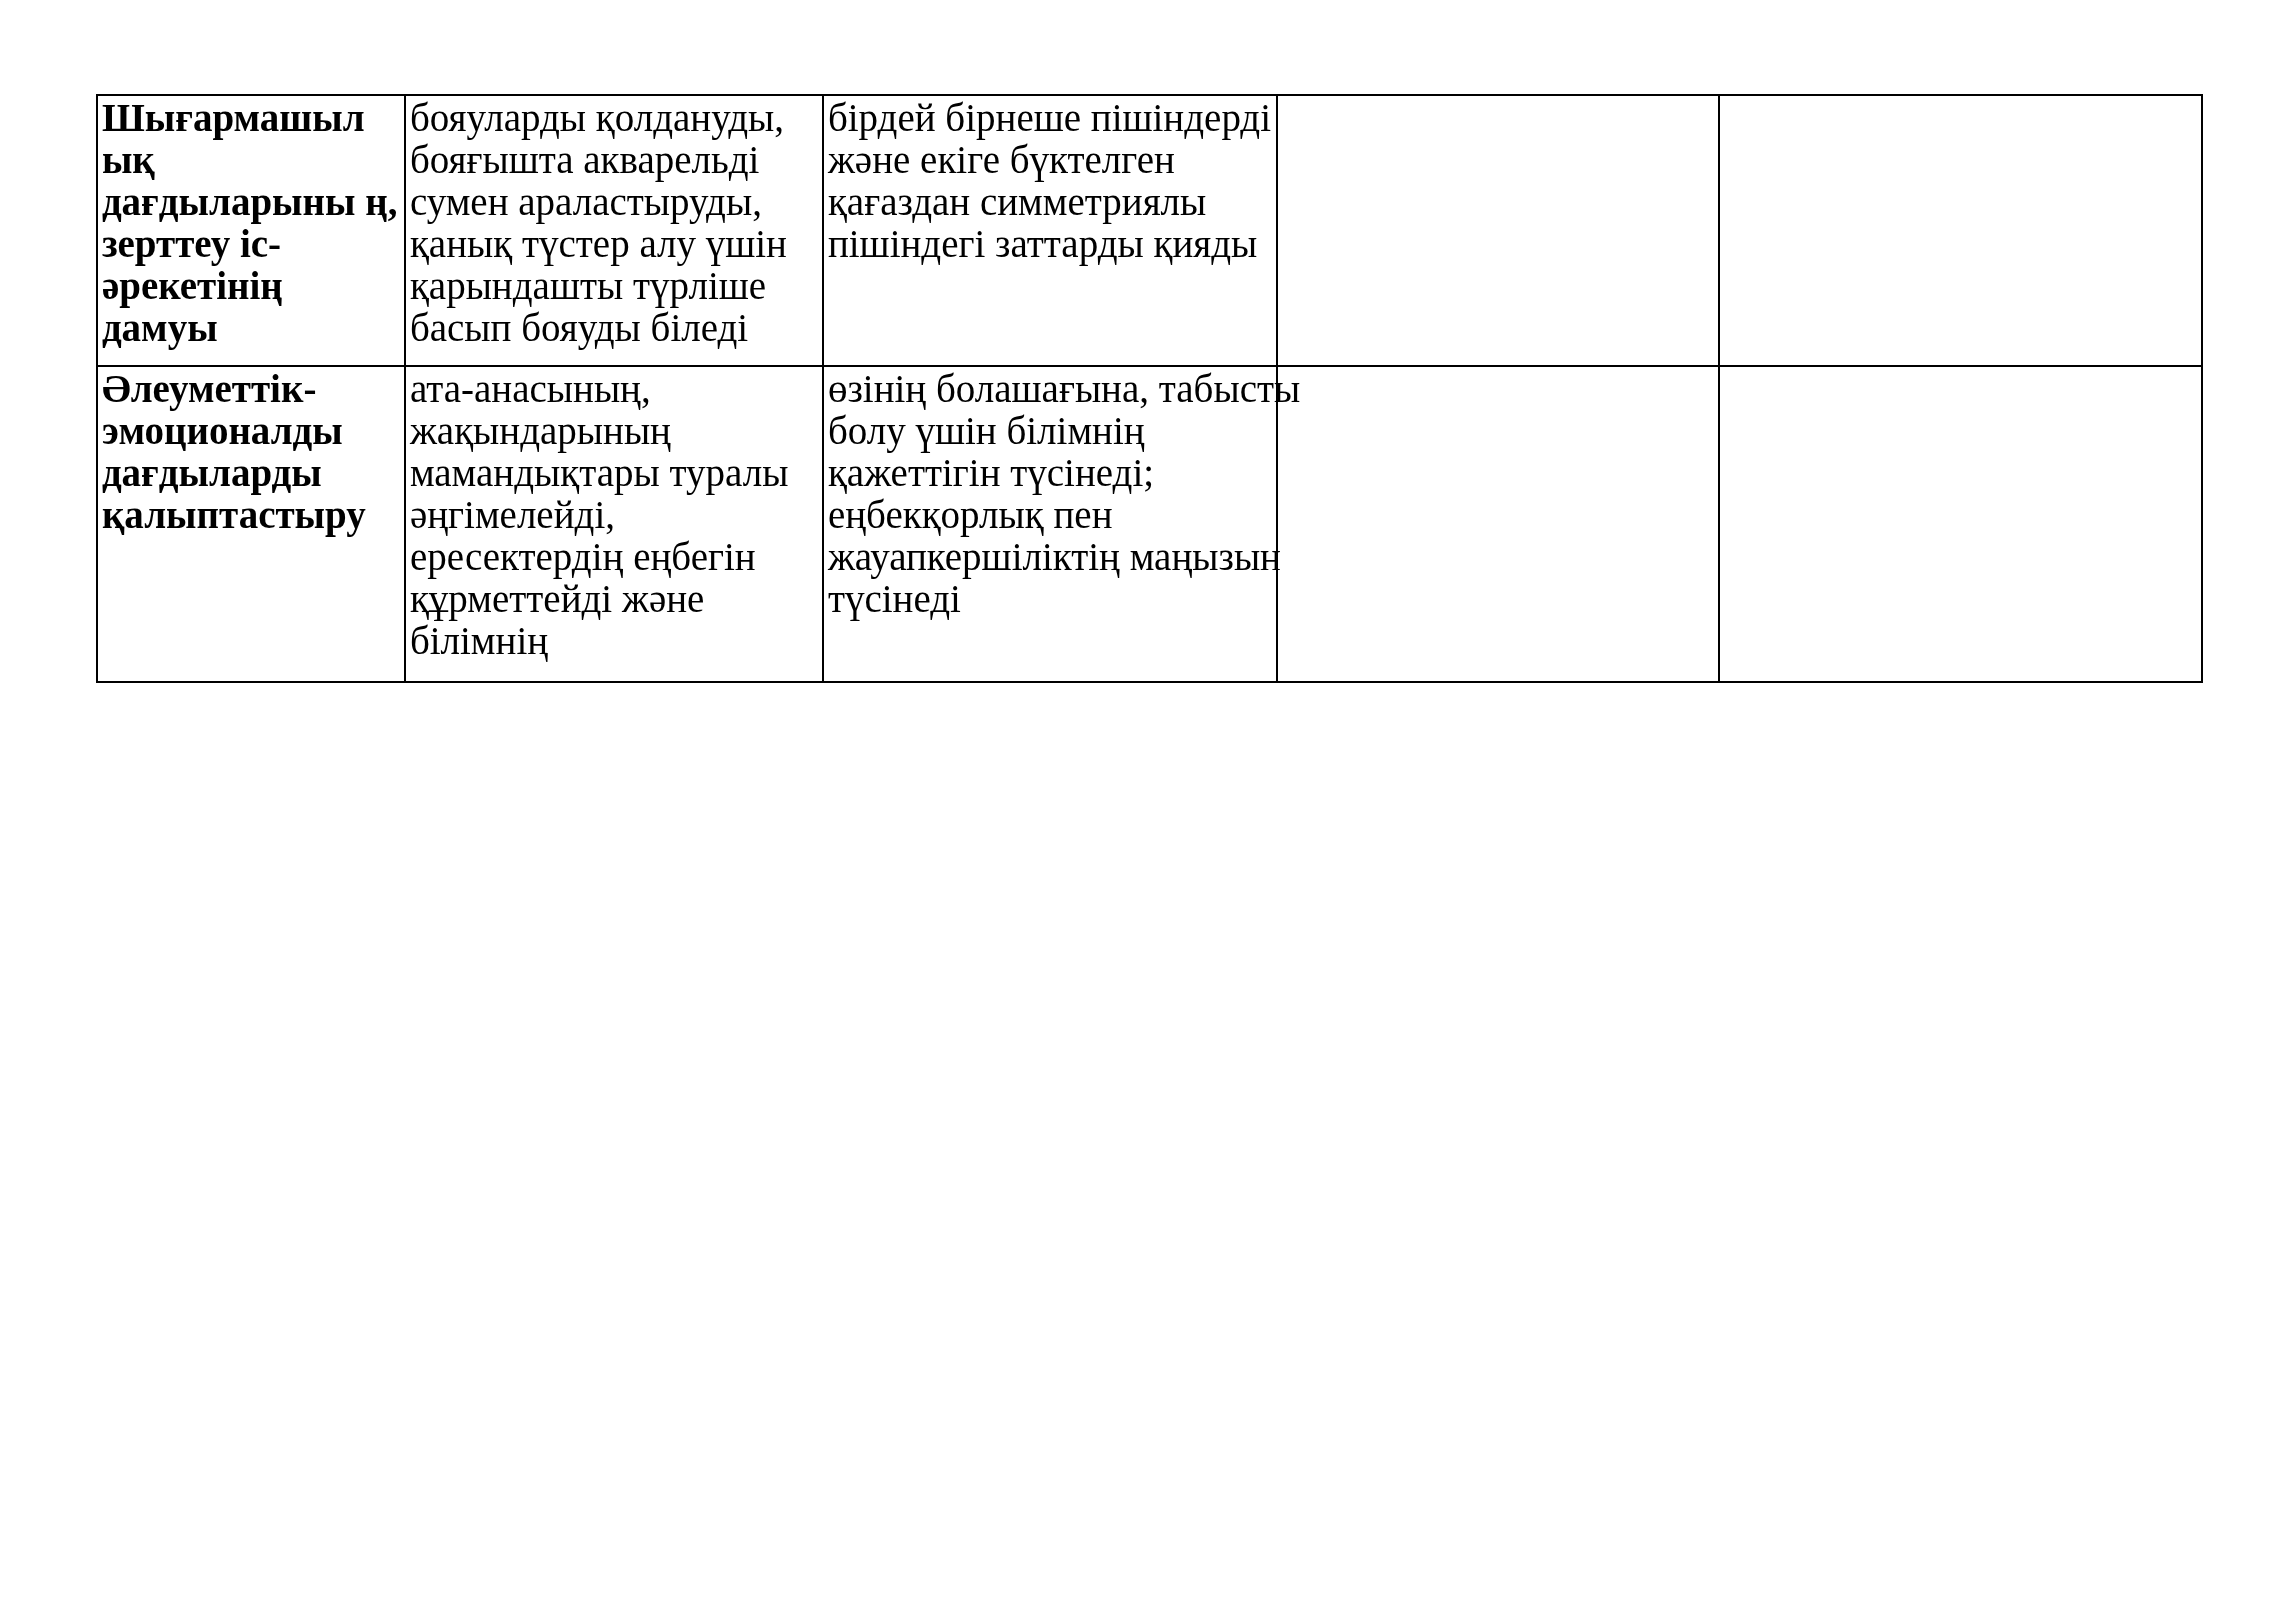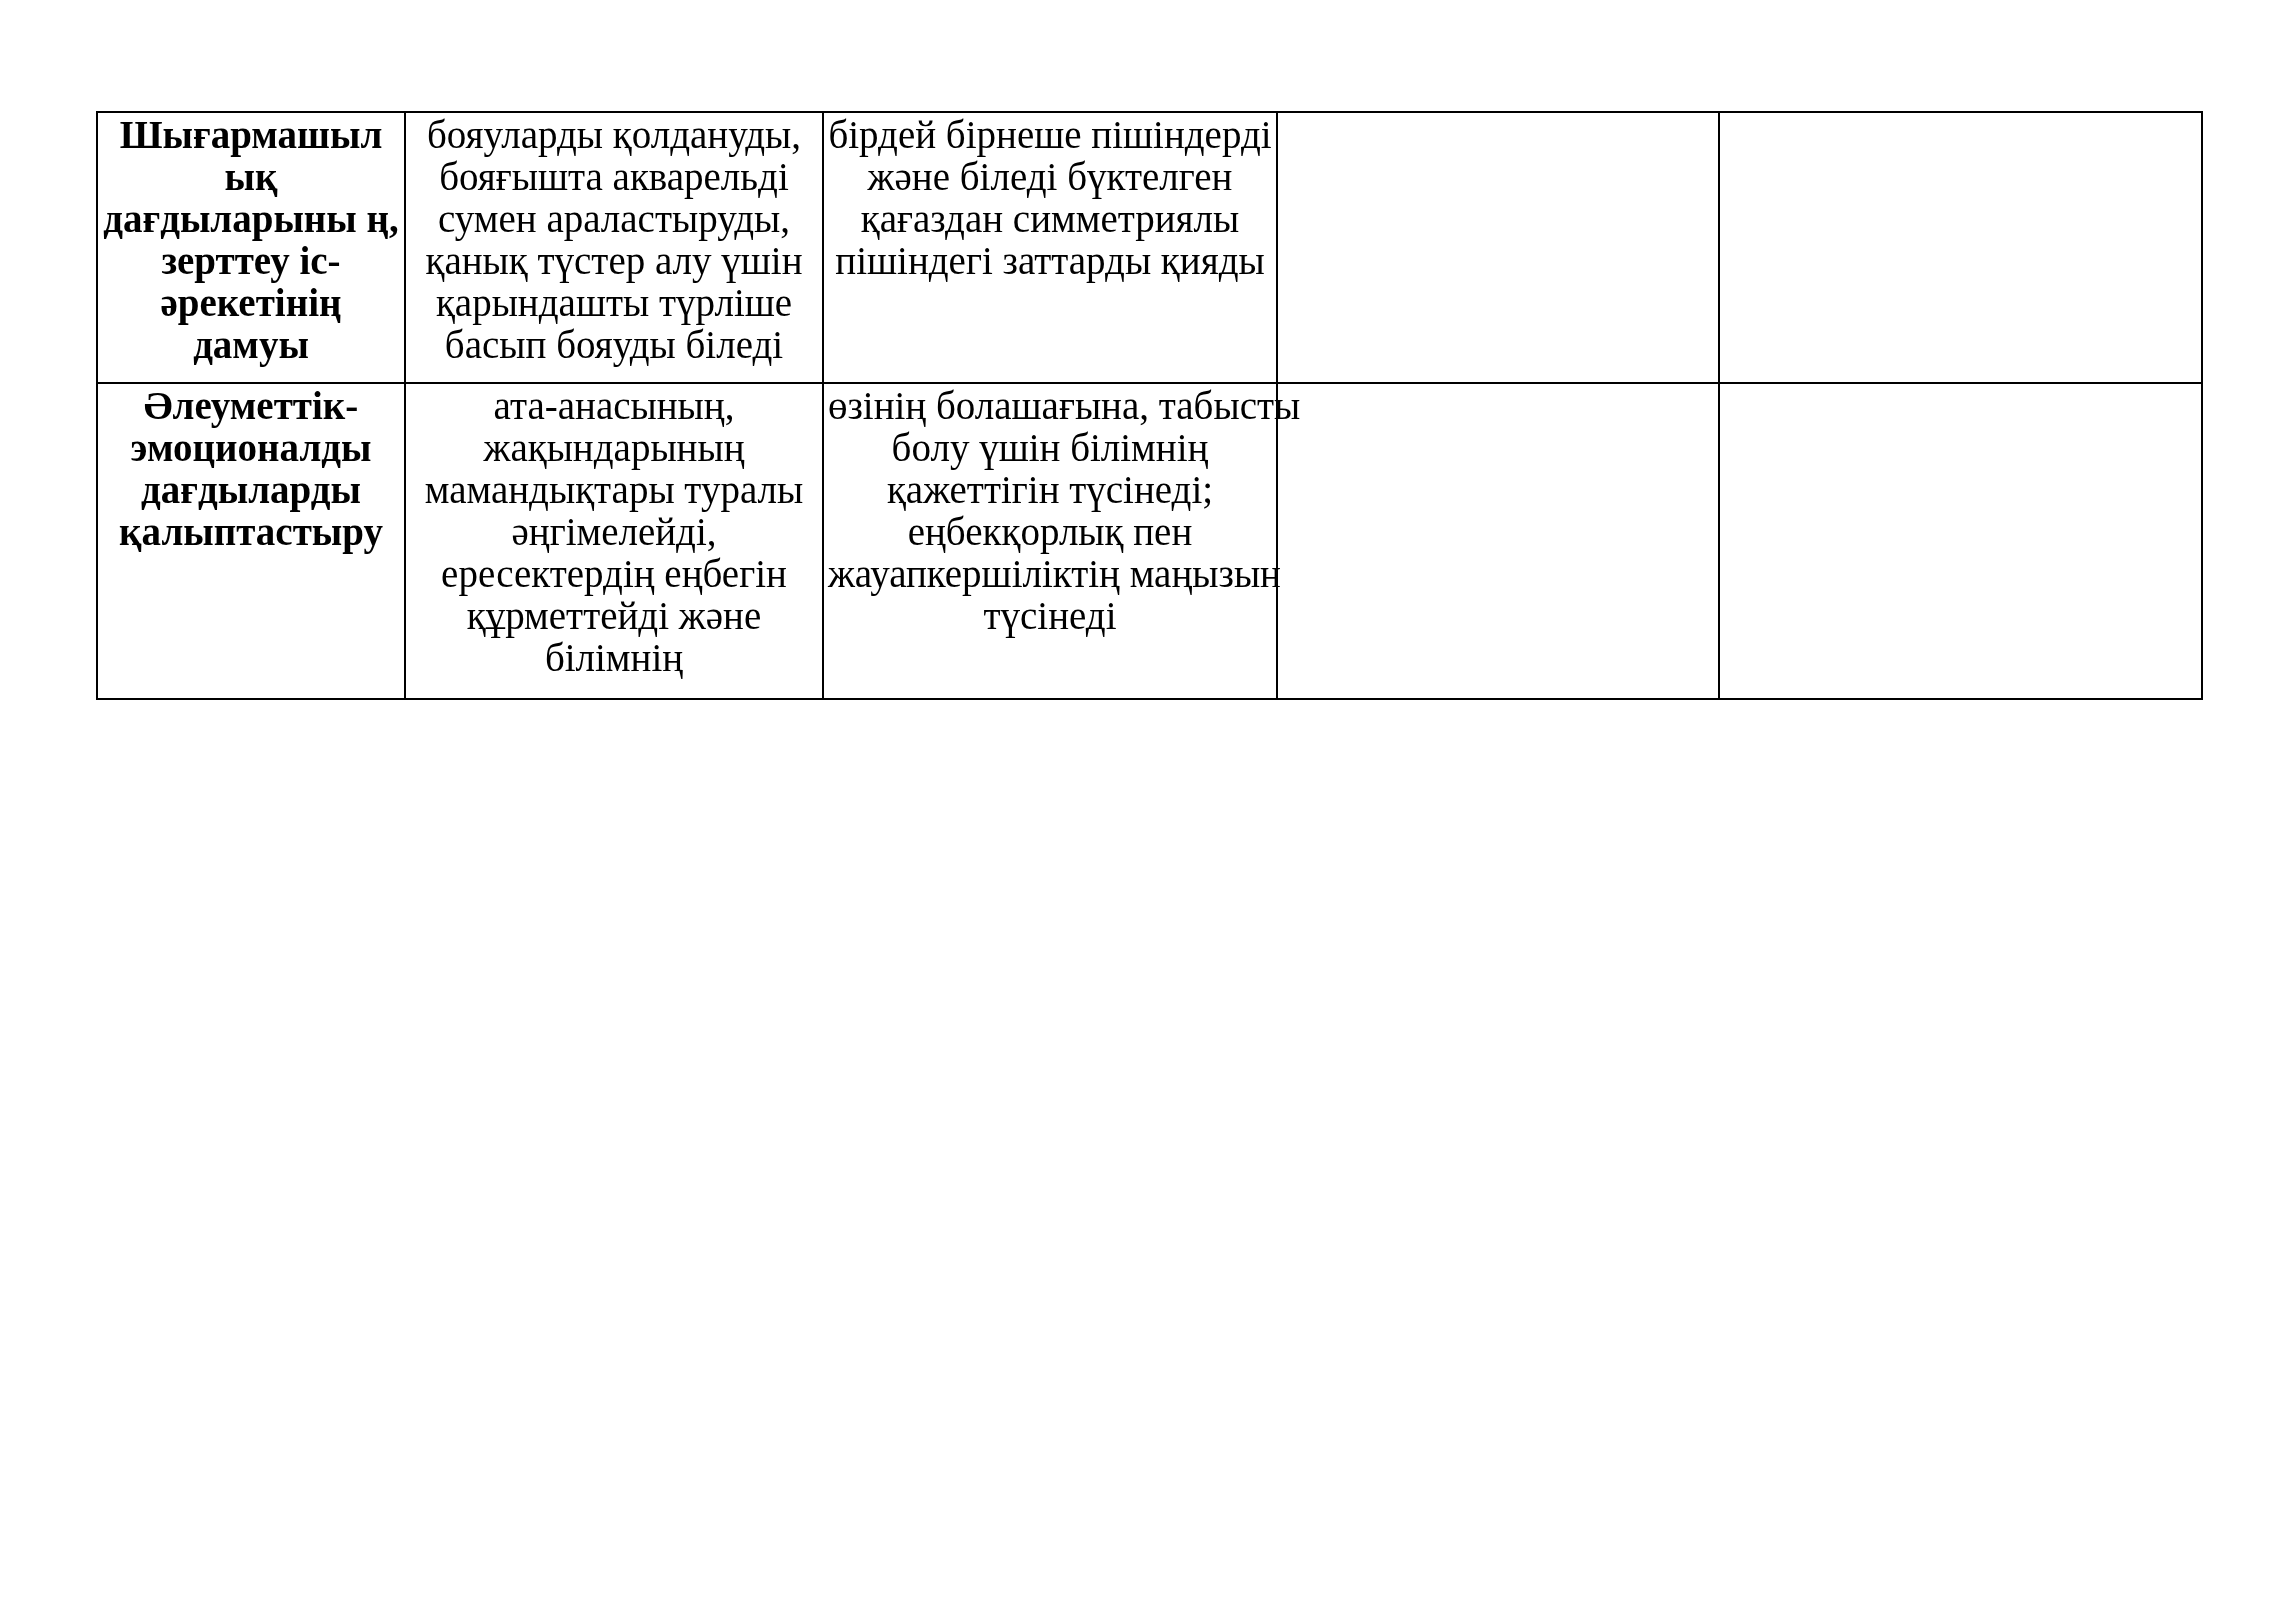--- a/index.html
+++ b/index.html
@@ -9,26 +9,25 @@
   body {
     width: 2293px;
     height: 1621px;
     background: #ffffff;
     position: relative;
     font-family: "Liberation Serif", "DejaVu Serif", serif;
   }
   .doc-table {
     position: absolute;
     left: 96px;
-    top: 111px;
+    top: 94px;
     width: 2104px;
     border-collapse: collapse;
     table-layout: fixed;
     border: 2.9px solid #000000;
-    text-align: center;
   }
   .doc-table td {
     border: 2px solid #000000;
     vertical-align: top;
     padding: 1px 3.9px;
     font-size: 39px;
     line-height: 42px;
     color: #000000;
     white-space: pre;
     overflow: visible;
@@ -64,21 +63,21 @@
 зерттеу іс-
 әрекетінің
 дамуы</td>
       <td>бояуларды қолдануды,
 бояғышта акварельді
 сумен араластыруды,
 қанық түстер алу үшін
 қарындашты түрліше
 басып бояуды біледі</td>
       <td>бірдей бірнеше пішіндерді
-және біледі бүктелген
+және екіге бүктелген
 қағаздан симметриялы
 пішіндегі заттарды қияды</td>
       <td></td>
       <td></td>
     </tr>
     <tr class="row-2">
       <td class="row-header">Әлеуметтік-
 эмоционалды
 дағдыларды
 қалыптастыру</td>

